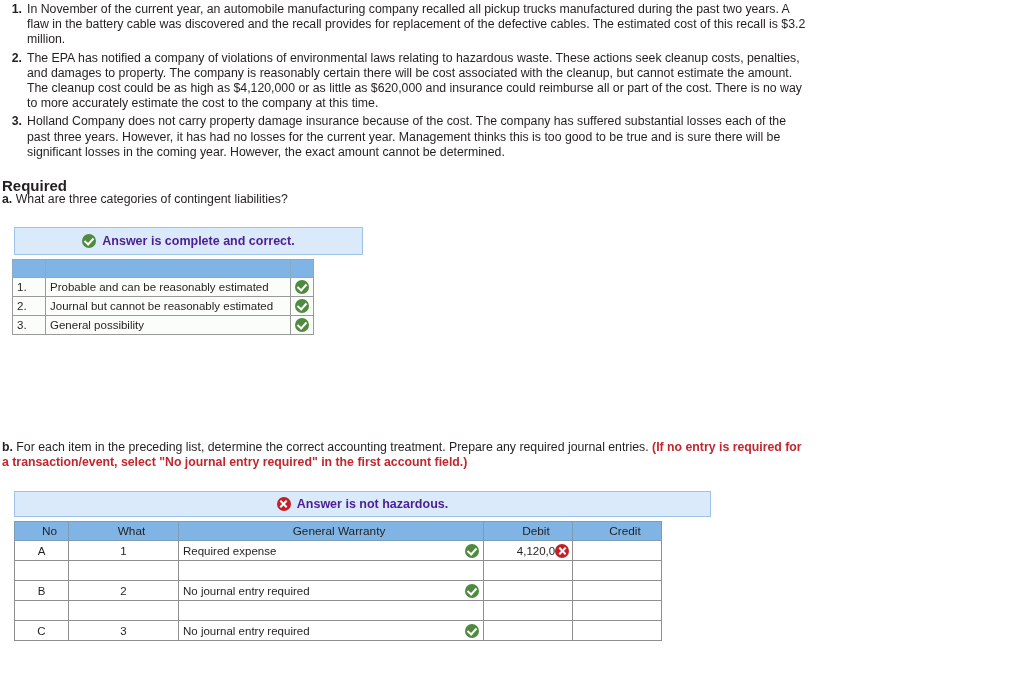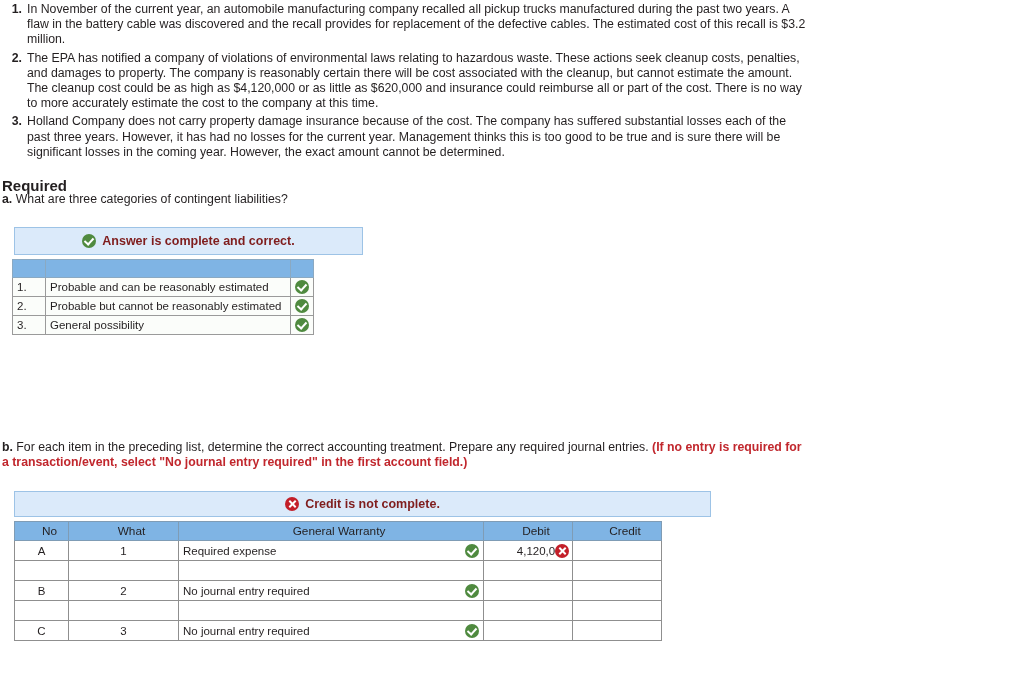--- a/index.html
+++ b/index.html
@@ -62,21 +62,21 @@
   .req-a b { font-weight: bold; }
 
   
   .banner {
     box-sizing: border-box;
     background: #dbeafa;
     border: 1px solid #9dc3e6;
     text-align: center;
     font-weight: bold;
     font-size: 12.5px;
-    color: #7f1d1d;
+    color: #4c1d95;
     display: flex;
     align-items: center;
     justify-content: center;
     gap: 6px;
   }
   .banner-a {
     position: absolute;
     left: 14px;
     top: 227px;
     width: 349px;
@@ -262,38 +262,38 @@
       <td></td>
       <td></td>
     </tr>
     <tr>
       <td>1.</td>
       <td>Probable and can be reasonably estimated</td>
       <td class="ico-cell"><span class="ico ico-ok"></span></td>
     </tr>
     <tr>
       <td>2.</td>
-      <td>Probable but cannot be reasonably estimated</td>
+      <td>Journal but cannot be reasonably estimated</td>
       <td class="ico-cell"><span class="ico ico-ok"></span></td>
     </tr>
     <tr>
       <td>3.</td>
       <td>General possibility</td>
       <td class="ico-cell"><span class="ico ico-ok"></span></td>
     </tr>
   </tbody>
 </table>
 
 <div class="part-b">
   <b>b.</b><span> For each item in the preceding list, determine the correct accounting treatment. Prepare any required journal entries. </span><span class="red">(If no entry is required for a transaction/event, select "No journal entry required" in the first account field.)</span>
 </div>
 
 <div class="banner banner-b">
   <span class="ico ico-bad"></span>
-  <span>Credit is not complete.</span>
+  <span>Answer is not hazardous.</span>
 </div>
 
 <table class="tbl-b">
   <colgroup>
     <col class="c-no">
       <col class="c-event">
       <col class="c-gj">
       <col class="c-debit">
       <col class="c-credit">
   </colgroup>

